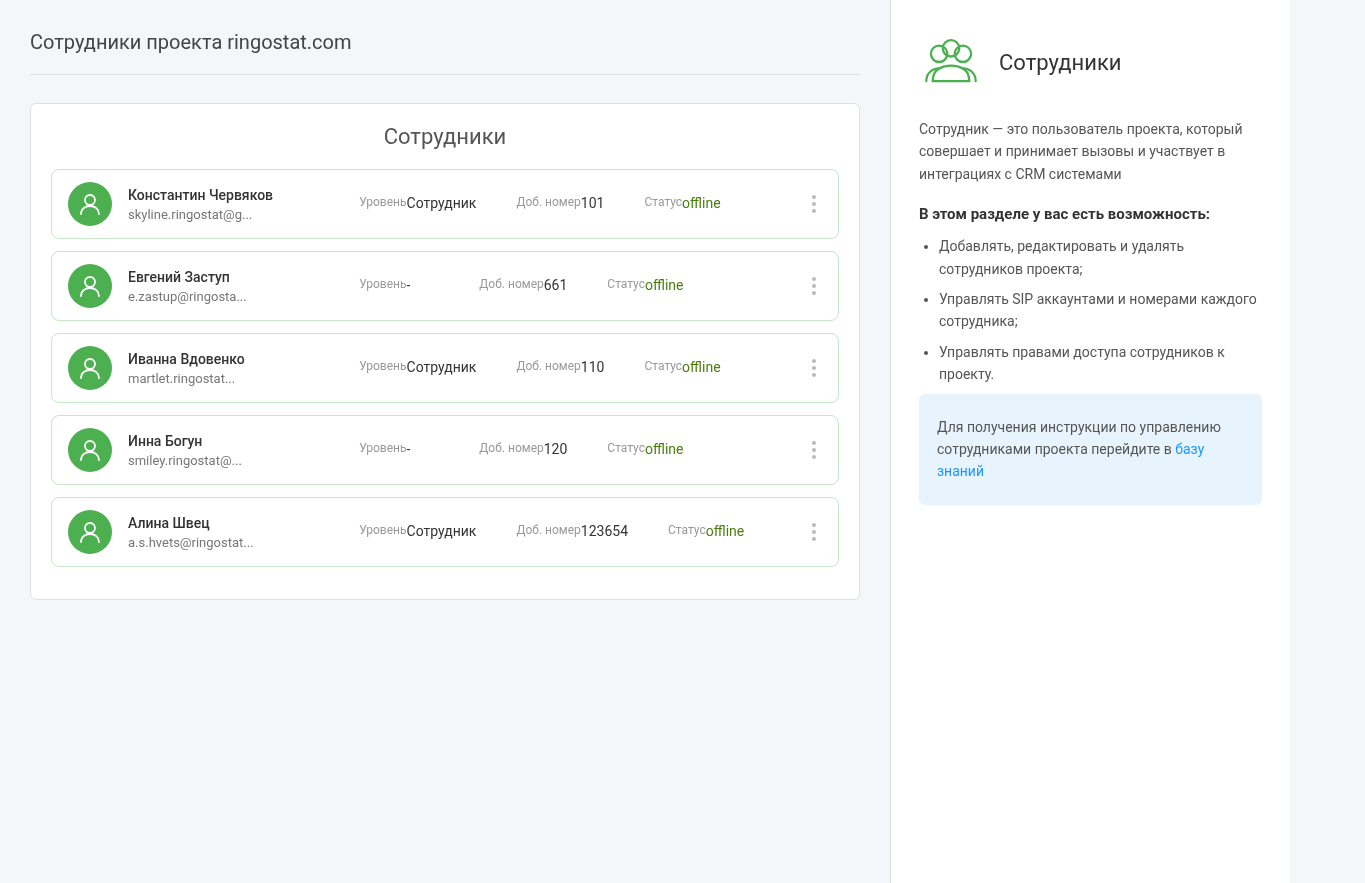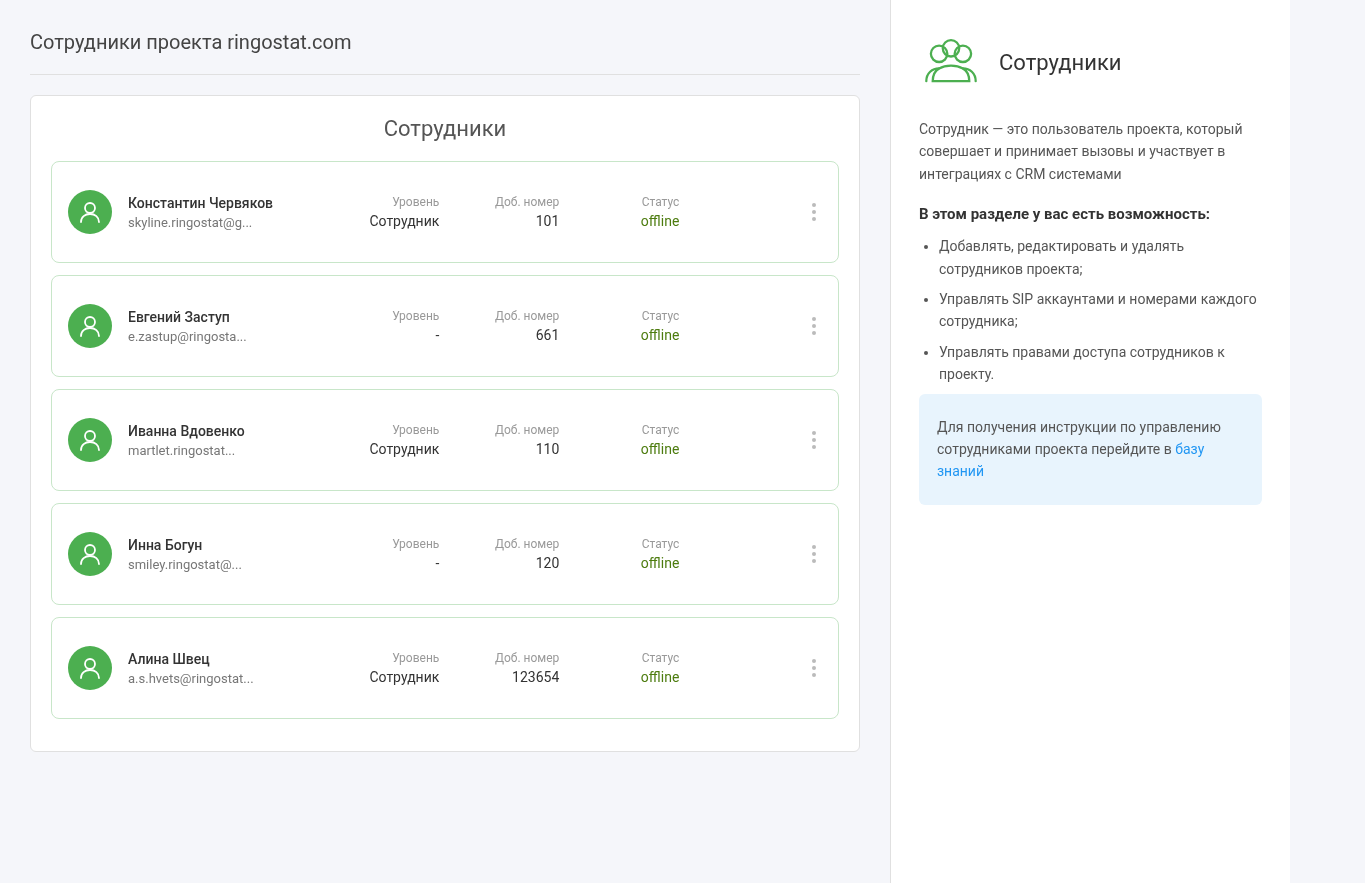--- a/index.html
+++ b/index.html
@@ -17,41 +17,41 @@
     }
     .main-panel {
       flex: 1;
       padding: 30px 30px 30px 30px;
       max-width: 890px;
     }
     .page-title {
       font-size: 20px;
       font-weight: 400;
       color: #444;
-      margin-bottom: 20px;
+      margin-bottom: 28px;
       padding-bottom: 20px;
       border-bottom: 1px solid #e0e0e0;
     }
     .employees-card {
       background: #fff;
       border: 1px solid #e0e0e0;
       border-radius: 6px;
       padding: 20px;
     }
     .employees-card-title {
       text-align: center;
       font-size: 22px;
       font-weight: 400;
       color: #555;
       margin-bottom: 20px;
     }
     .employee-row {
       border: 1px solid #c8e6c9;
       border-radius: 8px;
-      padding: 28px 16px;
+      padding: 12px 16px;
       margin-bottom: 12px;
       display: flex;
       align-items: center;
       gap: 16px;
       background: #fff;
     }
     .employee-avatar {
       width: 44px;
       height: 44px;
       border-radius: 50%;
@@ -80,22 +80,21 @@
       font-size: 13px;
       color: #777;
     }
     .employee-fields {
       display: flex;
       gap: 40px;
       flex: 2;
     }
     .field-group {
       display: flex;
-      flex-direction: column;
-      align-items: flex-end;
+      align-items: flex-start;
       min-width: 80px;
     }
     .field-label {
       font-size: 12px;
       color: #999;
       margin-bottom: 4px;
     }
     .field-value {
       font-size: 14px;
       color: #333;

